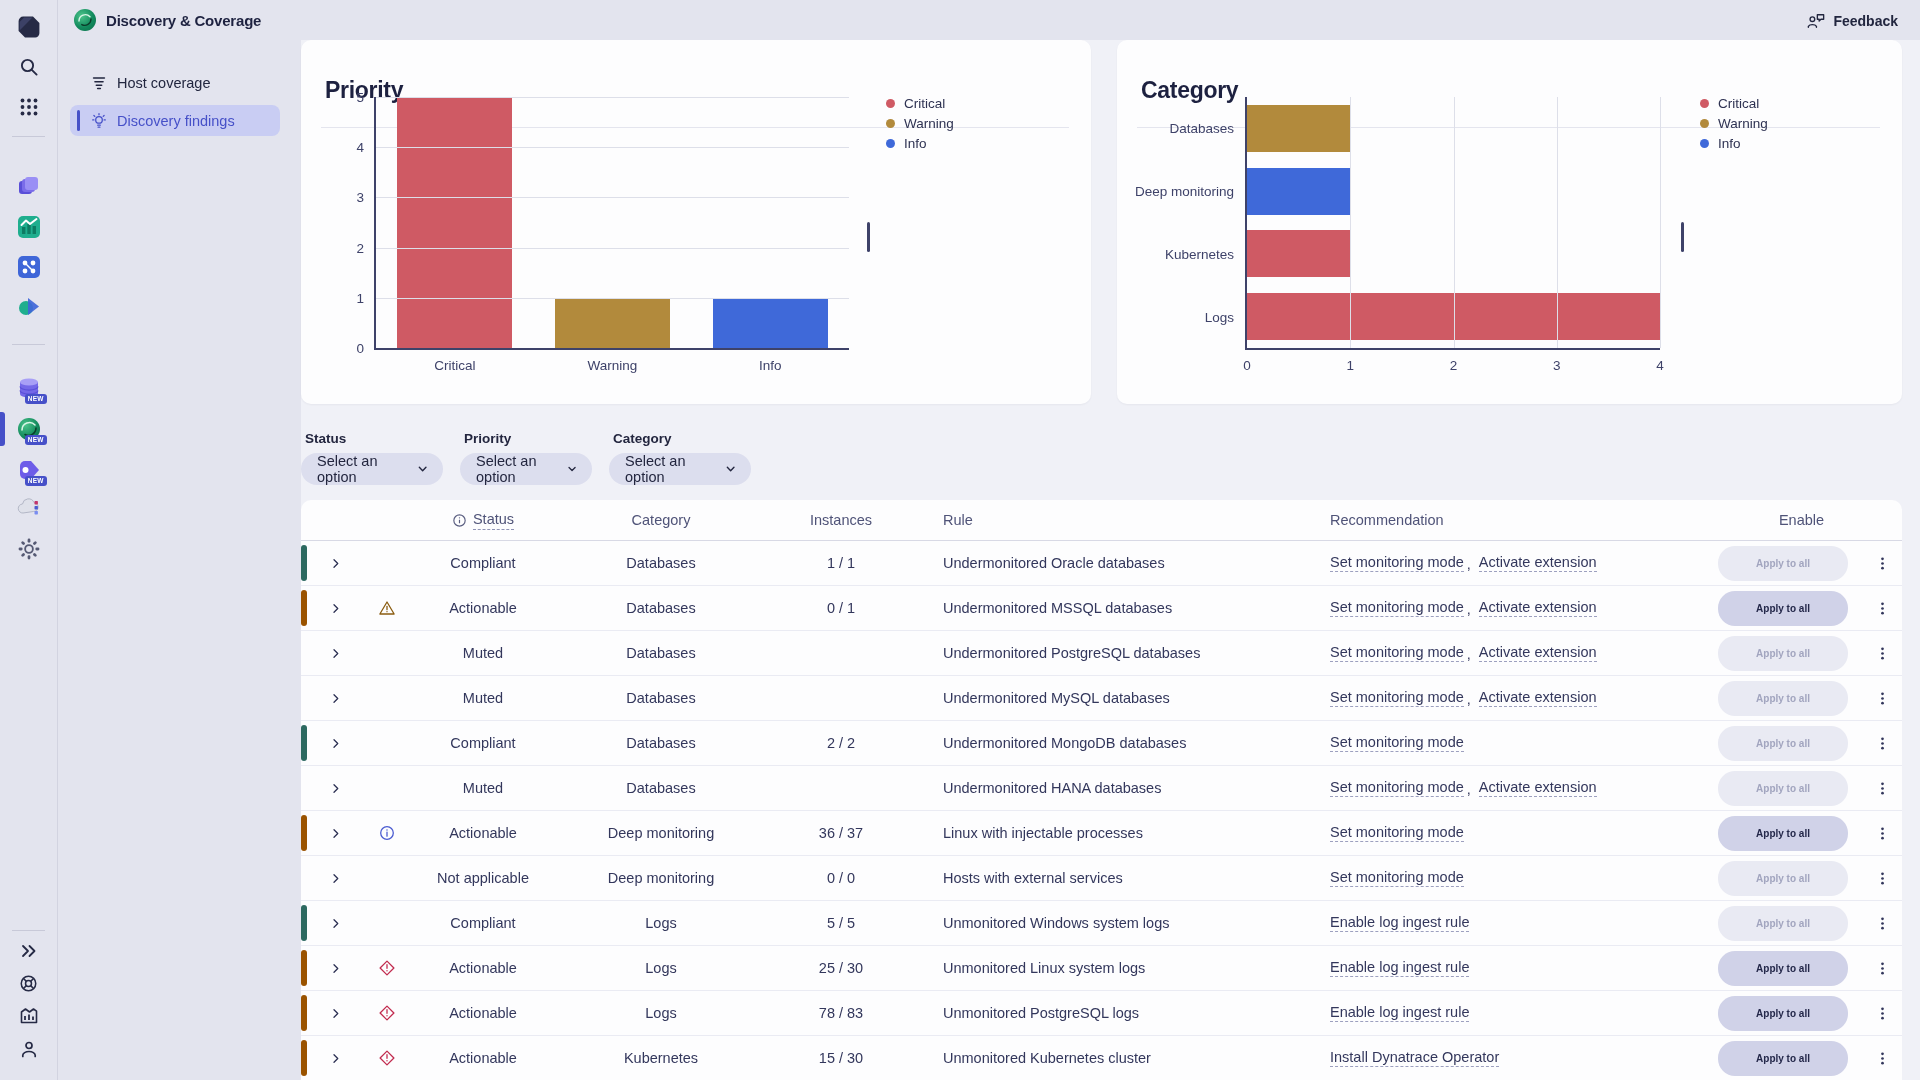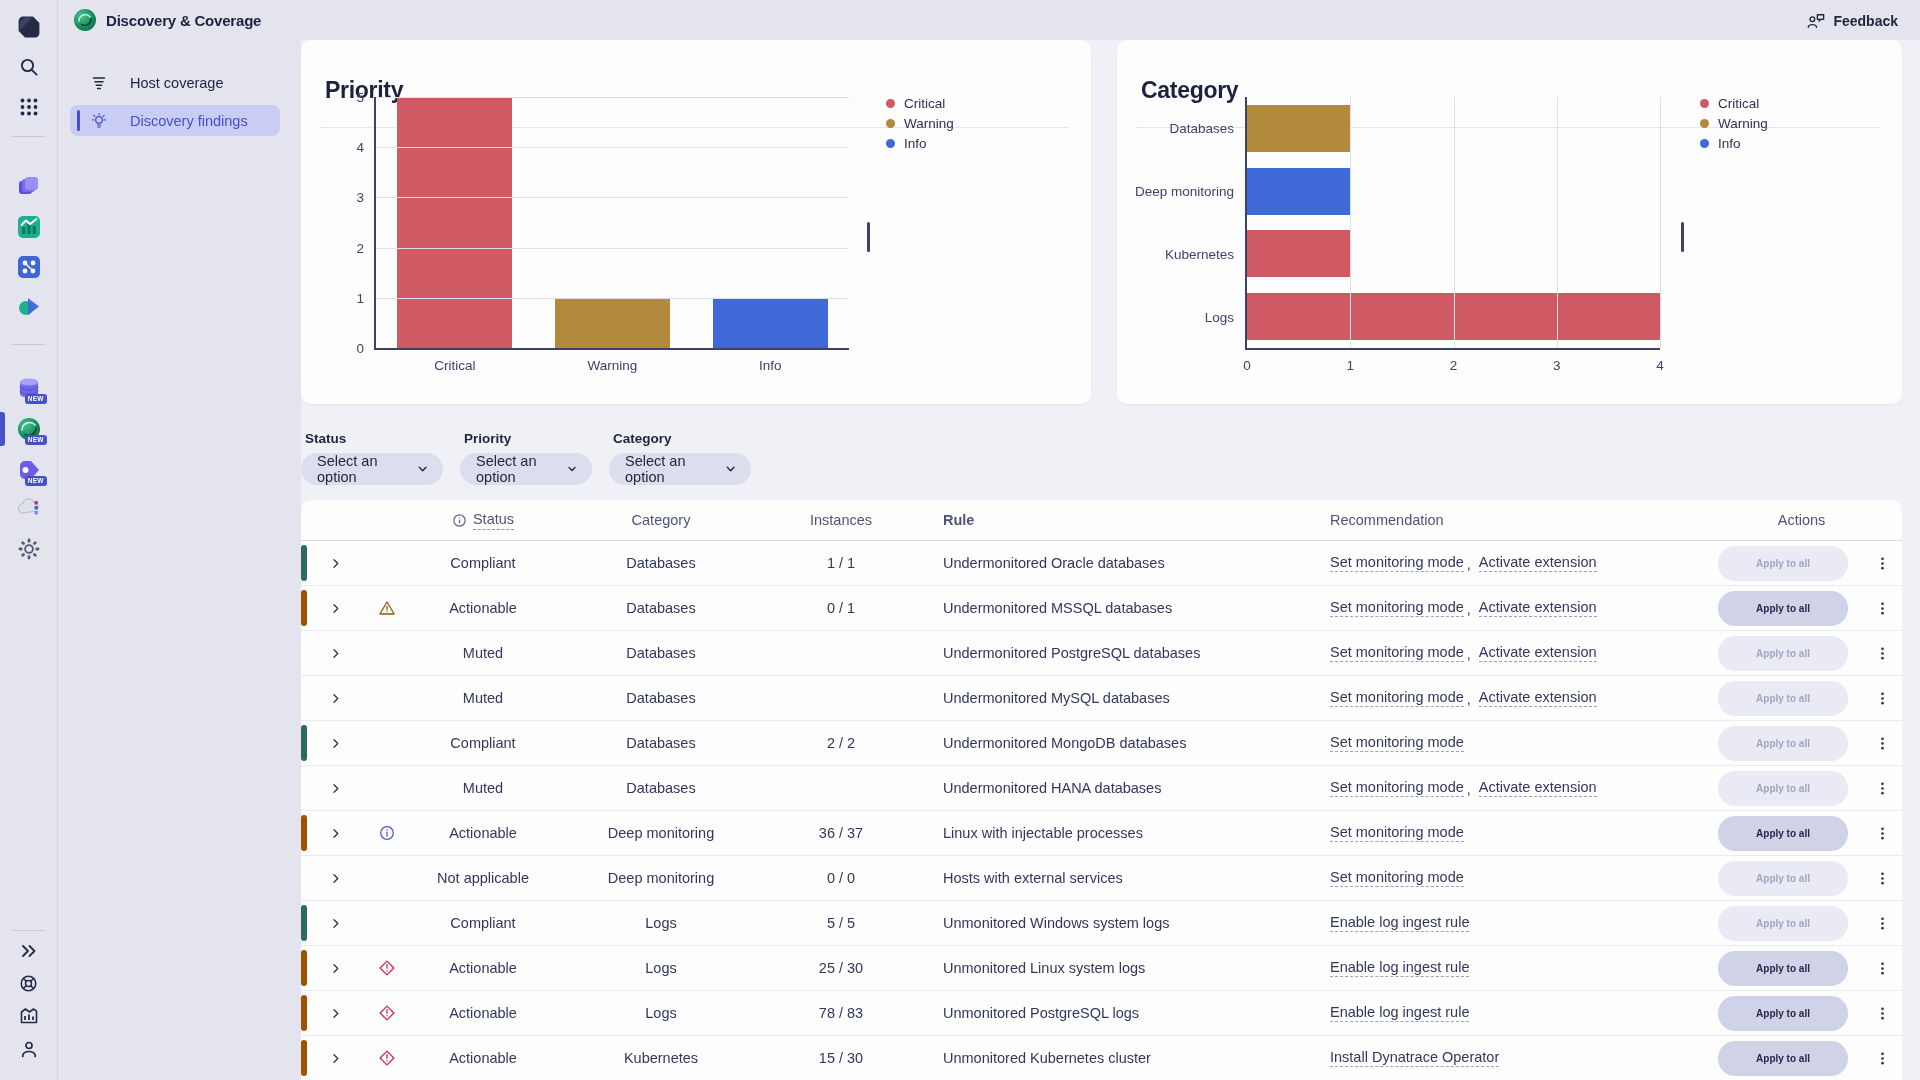--- a/index.html
+++ b/index.html
@@ -20,21 +20,21 @@
   
   .topbar { position:absolute; left:57px; top:0; right:0; height:48px; z-index:5; }
   .topbar-title { position:absolute; left:17px; top:0; height:40px; display:flex; align-items:center; gap:10px; }
   .app-globe { width:22px; height:22px; border-radius:50%; background:radial-gradient(circle at 35% 32%, #4cc48b, #128a5d 55%, #0a6b47 100%); position:relative; overflow:hidden; }
   .app-globe svg { position:absolute; left:0; top:0; }
   .page-title { font-size:15px; font-weight:700; color:#1e2240; letter-spacing:-.2px; }
   .feedback-btn { position:absolute; right:16px; top:6px; height:28px; display:flex; align-items:center; gap:7px; background:transparent; border:none; cursor:pointer; font-family:inherit; font-size:14px; font-weight:700; color:#22263f; }
 
   
   .sidebar { position:absolute; left:57px; top:40px; width:244px; bottom:0; z-index:4; }
-  .side-item { position:absolute; left:13px; width:190px; height:31px; display:flex; align-items:center; padding-left:20px; gap:22px; font-size:14.5px; color:#22263f; border-radius:8px; cursor:pointer; }
+  .side-item { position:absolute; left:13px; width:190px; height:31px; display:flex; align-items:center; padding-left:20px; gap:9px; font-size:14.5px; color:#22263f; border-radius:8px; cursor:pointer; }
   .side-item .bulb-bar { display:none; }
   .side-item.active { background:#c9cdf3; color:#4650c8; font-weight:400; }
   .side-item.active .bulb-bar { display:block; position:absolute; left:7px; top:5px; bottom:5px; width:3px; border-radius:2px; background:#4650c8; }
   .side-label { white-space:nowrap; }
 
   
   .content { position:absolute; left:301px; top:40px; width:1619px; height:1040px; background:#f0f1f7; z-index:3; }
   .card { position:absolute; background:#fdfdfe; border-radius:10px; box-shadow:0 1px 2px rgba(35,38,63,.05); }
   #card-priority { left:0; top:0; width:790px; height:364px; }
   #card-category { left:816px; top:0; width:785px; height:364px; }
@@ -66,21 +66,21 @@
   .fp-status { width:112px; } .fp-priority { width:102px; } .fp-category { width:112px; }
 
   
   .table-card { position:absolute; left:0; top:460px; width:1601px; height:580px; background:#fdfdfe; border-radius:10px 10px 0 0; overflow:hidden; }
   .thead, .trow { display:grid; grid-template-columns:68px 36px 156px 200px 160px 400px 380px 201px; align-items:center; }
   .thead { height:40px; border-bottom:1px solid #d8d9e5; font-size:14.5px; color:#4f5378; }
   .th { display:flex; align-items:center; }
   .th-center { justify-content:center; }
   .th-status { justify-content:center; gap:6px; }
   .th-status .th-underline { border-bottom:1px dashed #8f93b4; padding-bottom:2px; }
-  .th-rule { padding-left:22px;font-weight:bold; }
+  .th-rule { padding-left:22px; }
   .th-rec { padding-left:9px; }
   .trow { height:44px; border-bottom:1px solid #eaebf3; position:relative; background:#fdfdfe; font-size:14.5px; color:#33375c; }
   .row-accent { position:absolute; left:0; top:4px; bottom:4px; width:6px; border-radius:3px; }
   .accent-compliant { background:#2c6960; }
   .accent-actionable { background:#9a5300; }
   .cell-center { display:flex; justify-content:center; align-items:center; }
   .cell-expander { display:flex; justify-content:center; align-items:center; cursor:pointer; }
   .cell-rule { padding-left:22px; white-space:nowrap; overflow:hidden; }
   .cell-rec { padding-left:9px; white-space:nowrap; overflow:hidden; display:flex; align-items:flex-end; }
   .link-dashed { color:#33375c; border-bottom:1px dashed #9da0bf; padding-bottom:1px; cursor:pointer; }
@@ -414,21 +414,21 @@
             <circle cx="9" cy="9" r="6.8"></circle>
             <circle cx="9" cy="5.8" r="0.8" fill="#5a5e80" stroke="none"></circle>
             <line x1="9" y1="8.2" x2="9" y2="12.4"></line>
           </svg>
         <span class="th-underline">Status</span>
       </div>
       <div class="th th-center">Category</div>
       <div class="th th-center">Instances</div>
       <div class="th th-rule">Rule</div>
       <div class="th th-rec">Recommendation</div>
-      <div class="th th-center">Actions</div>
+      <div class="th th-center">Enable</div>
     </div>
     <div class="tbody">
         <div class="trow">
           <span class="row-accent accent-compliant"></span>
           <div class="cell-expander">
             <svg width="15" height="15" viewBox="0 0 20 20" fill="none" stroke="#2a2e52" stroke-width="1.7" stroke-linecap="round" stroke-linejoin="round">
               <path d="M8 5 l5 5 -5 5"></path>
             </svg>
           </div>
           <div class="cell-center"></div>

